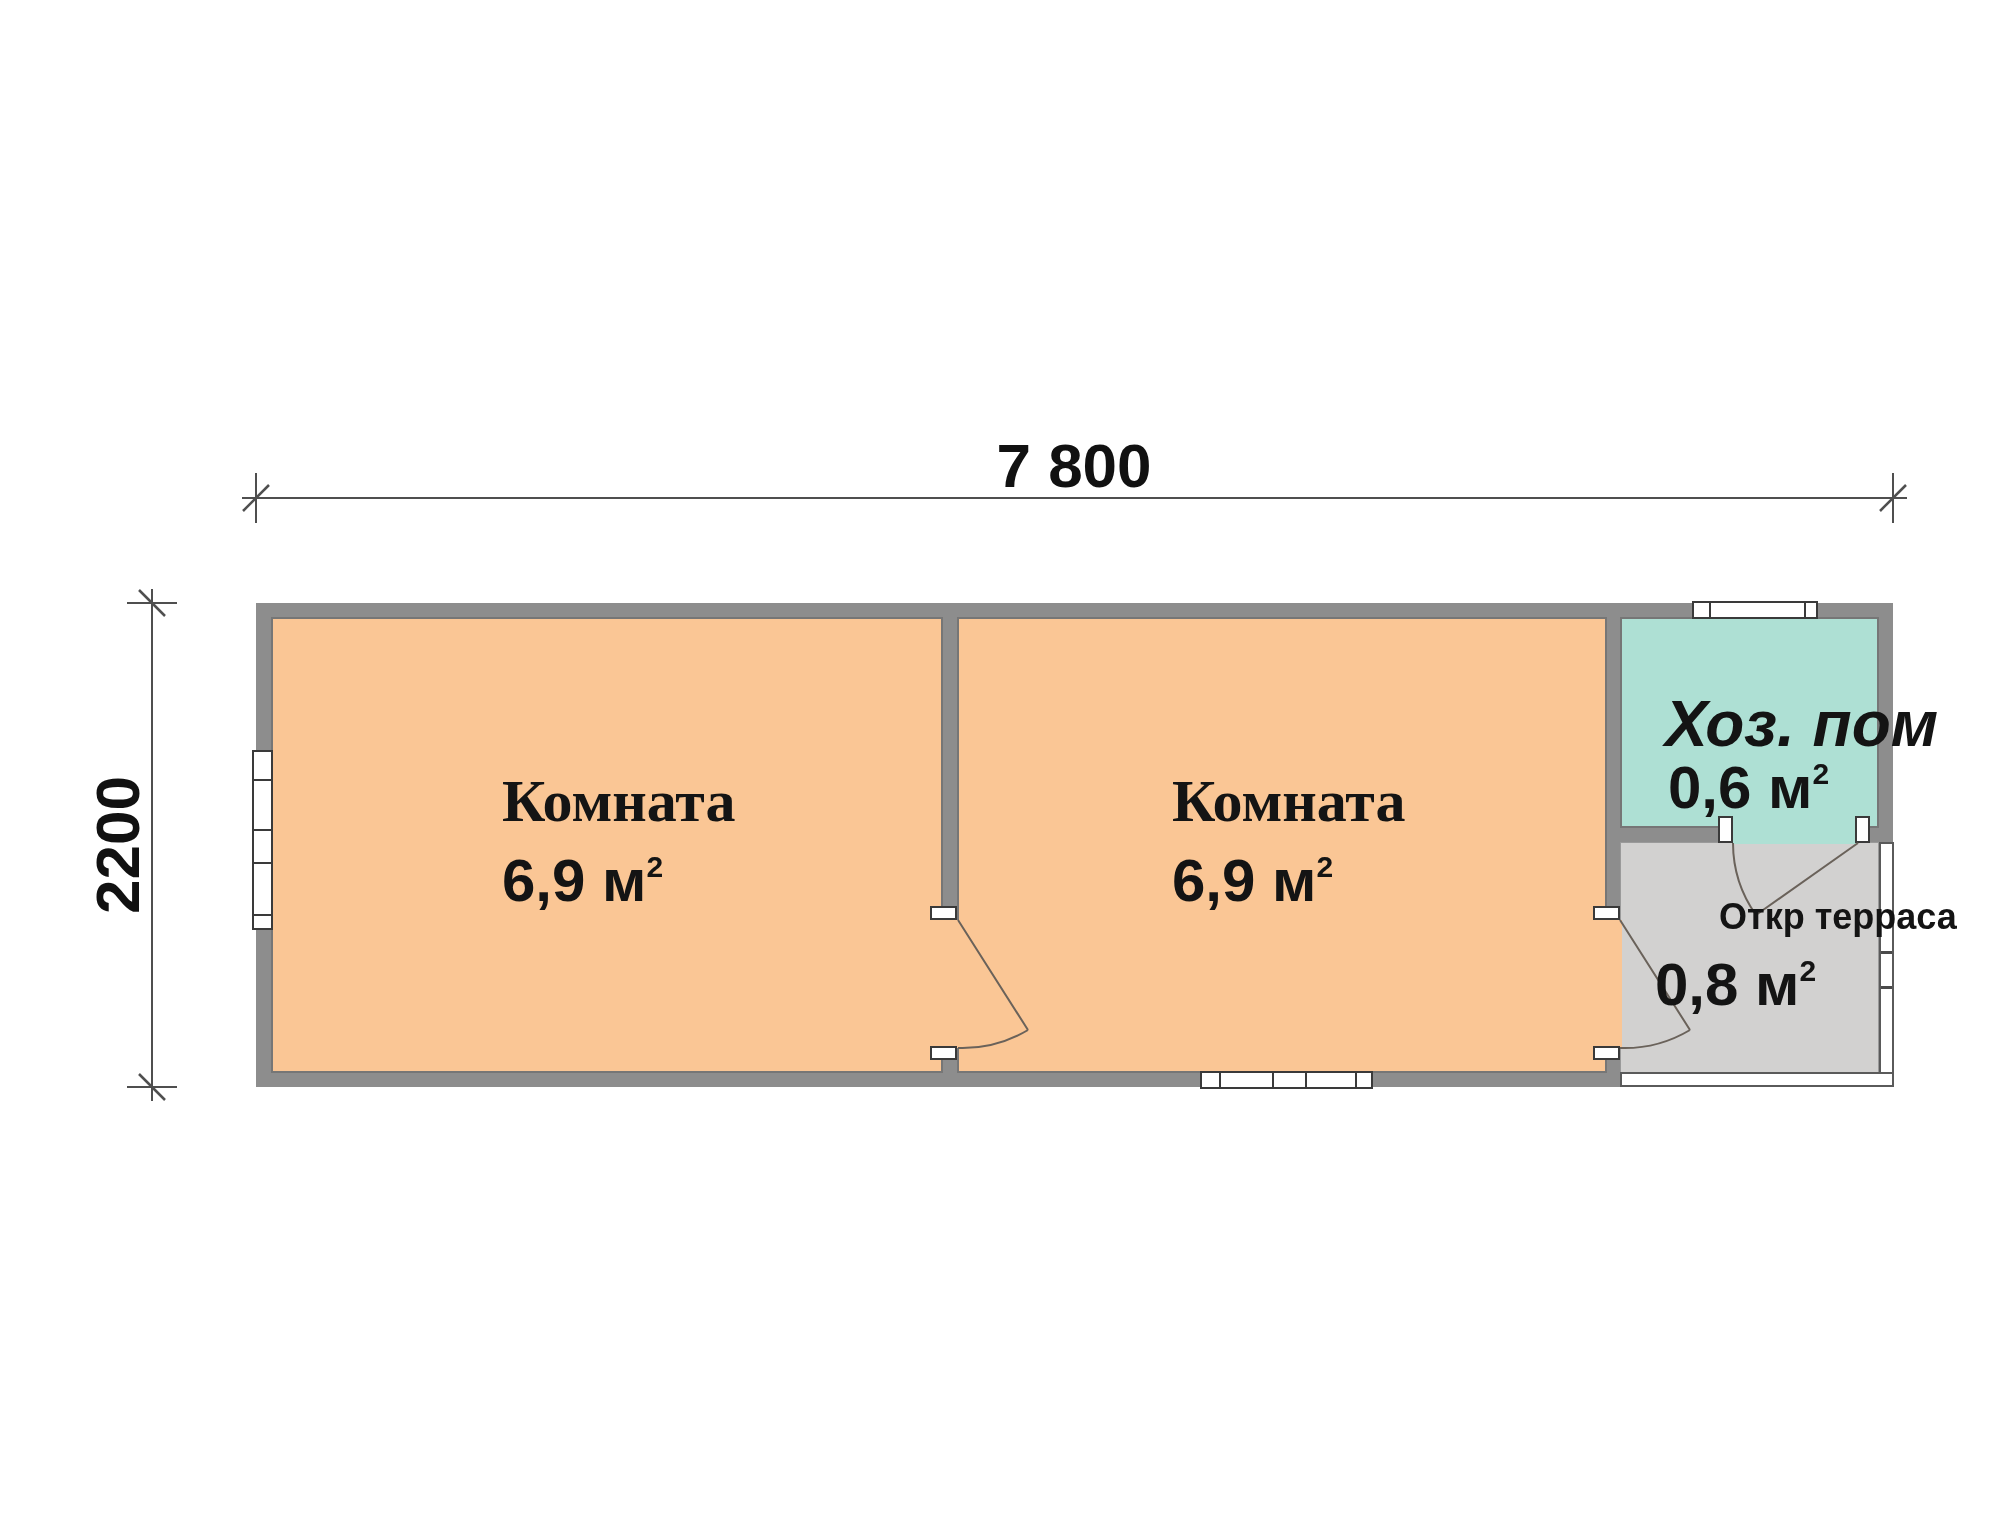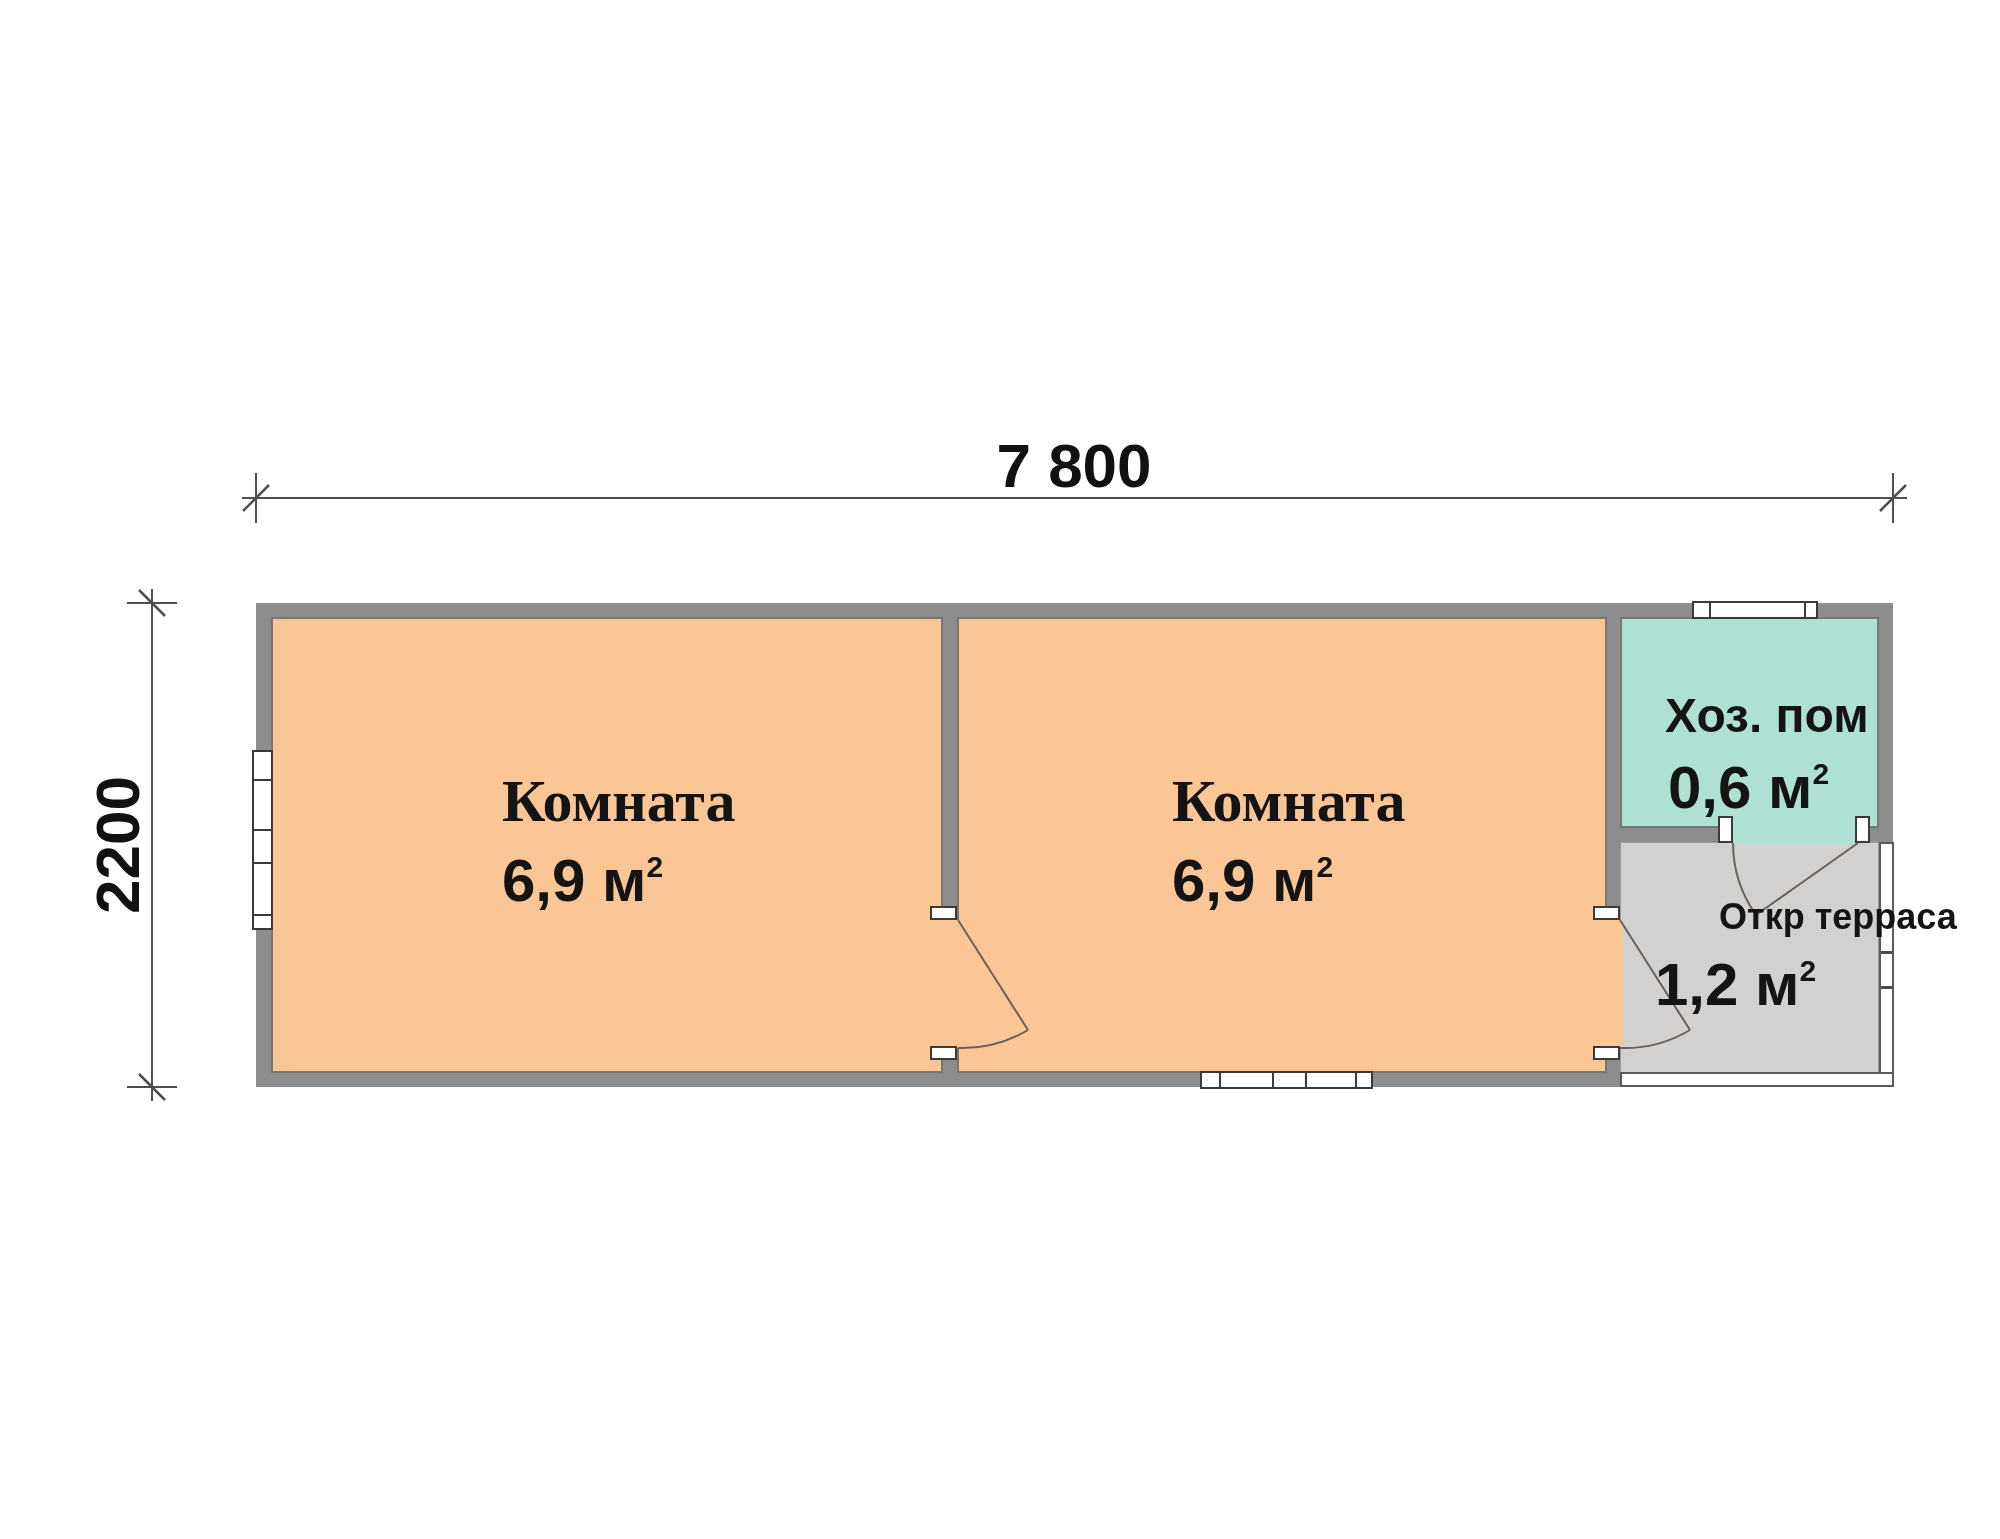--- a/index.html
+++ b/index.html
@@ -16,21 +16,21 @@
   .win{position:absolute;background:#ffffff;border:2px solid #3a3a3a;box-sizing:border-box;}
   .win .hdiv{position:absolute;left:0;right:0;height:2px;background:#3a3a3a;}
   .win .vdiv{position:absolute;top:0;bottom:0;width:2px;background:#3a3a3a;}
   .jamb{position:absolute;background:#ffffff;border:2px solid #3a3a3a;box-sizing:border-box;}
   .openband{position:absolute;background:#ffffff;border:2px solid #5a5a5a;box-sizing:border-box;}
   .post{position:absolute;background:#4a4a4a;}
   svg.lines{position:absolute;left:0;top:0;}
   .lbl{position:absolute;font-weight:bold;color:#141414;line-height:1;white-space:nowrap;}
   .room-name{font-size:60px;font-family:Liberation Serif, serif;}
   .room-area{font-size:60px;}
-  .utility-name{font-size:48px;}
+  .utility-name{font-size:64px;font-style:italic;}
   .terrace-name{font-size:36px;}
   .sup{position:relative;top:-24px;font-size:30px;}
   .dim-label{font-size:62px;color:#111;}
   .dim-w{left:1074px;top:466px;transform:translate(-50%,-50%);}
   .dim-h{left:118px;top:845px;transform:translate(-50%,-50%) rotate(-90deg);}
 </style>
 </head>
 <body>
 
 <div class="canvas">
@@ -120,16 +120,16 @@
     <span>6,9 м</span><span class="sup">2</span>
   </div>
 
   <div class="lbl utility-name" style="left:1665px;top:692px;">Хоз. пом</div>
   <div class="lbl room-area" style="left:1668px;top:758px;">
     <span>0,6 м</span><span class="sup">2</span>
   </div>
 
   <div class="lbl terrace-name" style="left:1719px;top:899px;">Откр терраса</div>
   <div class="lbl room-area" style="left:1655px;top:955px;">
-    <span>1,2 м</span><span class="sup">2</span>
+    <span>0,8 м</span><span class="sup">2</span>
   </div>
 
 </div>
 
 </body></html>

